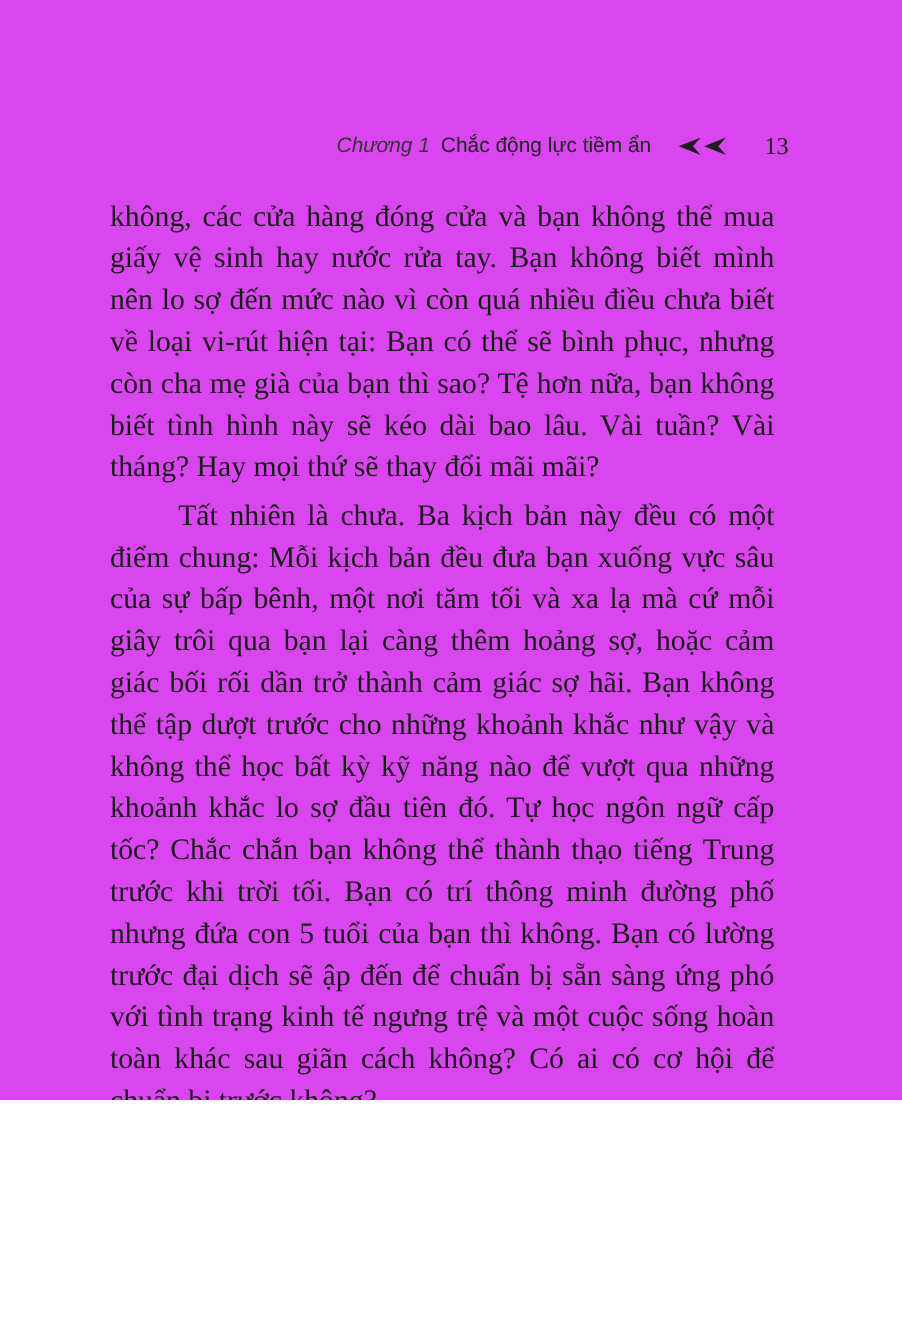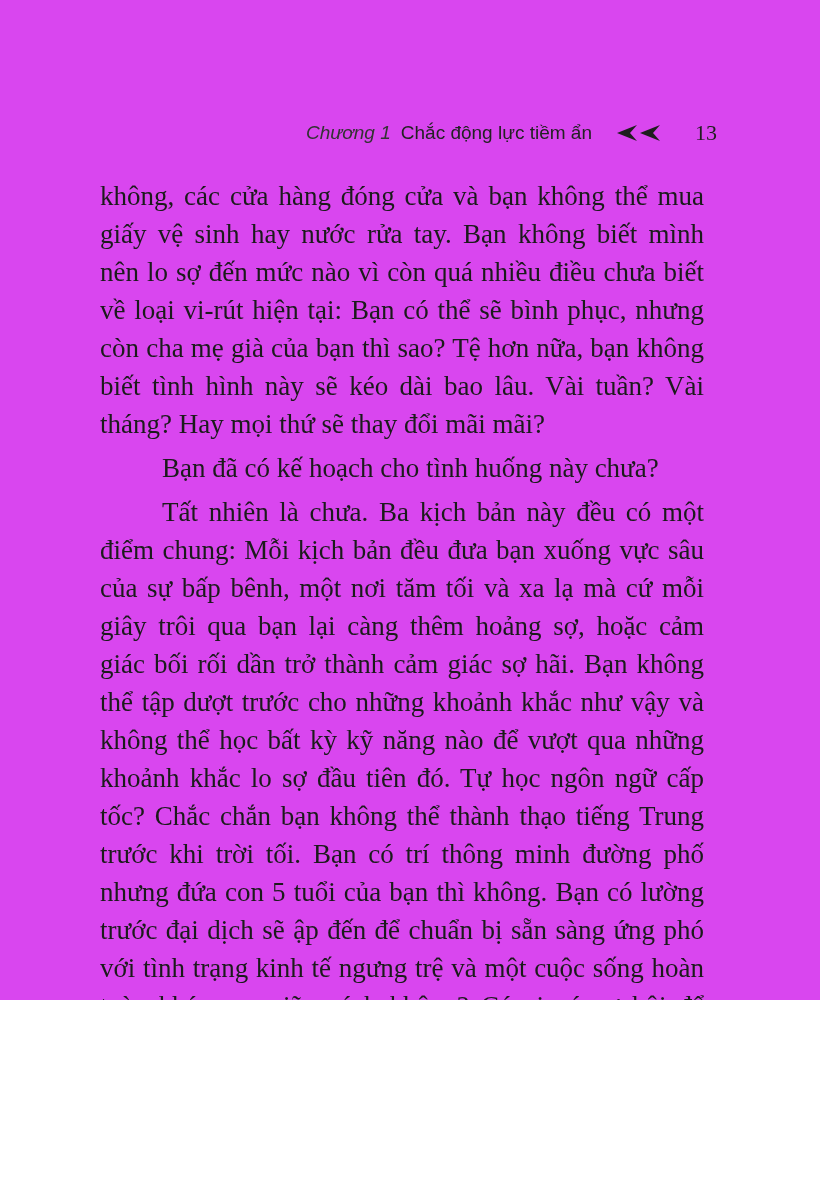--- a/index.html
+++ b/index.html
@@ -76,19 +76,18 @@
       <svg width="46" height="18" viewBox="0 0 46 18" aria-hidden="true">
         <path d="M21 1 L1 9 L21 17 L14 9 Z" fill="#1e1e1e"></path>
         <path d="M44 1 L24 9 L44 17 L37 9 Z" fill="#1e1e1e"></path>
       </svg>
     </span>
     <span class="page-number">13</span>
   </div>
 
   <div class="body-text">
       <p class="para"><span>không, các cửa hàng đóng cửa và bạn không thể mua giấy vệ sinh hay nước rửa tay. Bạn không biết mình nên lo sợ đến mức nào vì còn quá nhiều điều chưa biết về loại vi-rút hiện tại: Bạn có thể sẽ bình phục, nhưng còn cha mẹ già của bạn thì sao? Tệ hơn nữa, bạn không biết tình hình này sẽ kéo dài bao lâu. Vài tuần? Vài tháng? Hay mọi thứ sẽ thay đổi mãi mãi?</span></p>
-      <p class="para indent"><span>Bạn đã có kế hoạch cho tình huống này chưa?</span></p>
       <p class="para indent"><span>Tất nhiên là chưa. Ba kịch bản này đều có một điểm chung: Mỗi kịch bản đều đưa bạn xuống vực sâu của sự bấp bênh, một nơi tăm tối và xa lạ mà cứ mỗi giây trôi qua bạn lại càng thêm hoảng sợ, hoặc cảm giác bối rối dần trở thành cảm giác sợ hãi. Bạn không thể tập dượt trước cho những khoảnh khắc như vậy và không thể học bất kỳ kỹ năng nào để vượt qua những khoảnh khắc lo sợ đầu tiên đó. Tự học ngôn ngữ cấp tốc? Chắc chắn bạn không thể thành thạo tiếng Trung trước khi trời tối. Bạn có trí thông minh đường phố nhưng đứa con 5 tuổi của bạn thì không. Bạn có lường trước đại dịch sẽ ập đến để chuẩn bị sẵn sàng ứng phó với tình trạng kinh tế ngưng trệ và một cuộc sống hoàn toàn khác sau giãn cách không? Có ai có cơ hội để chuẩn bị trước không?</span></p>
       <p class="para indent"><span>Những gì bạn biết bình quan trọng</span></p>
       <p class="para indent"><span>Những </span><span class="italic">thuộc tính</span><span> mà bạn sở hữu mới quan trọng.</span></p>
     </div>
 
 </div>
 
 </body></html>

